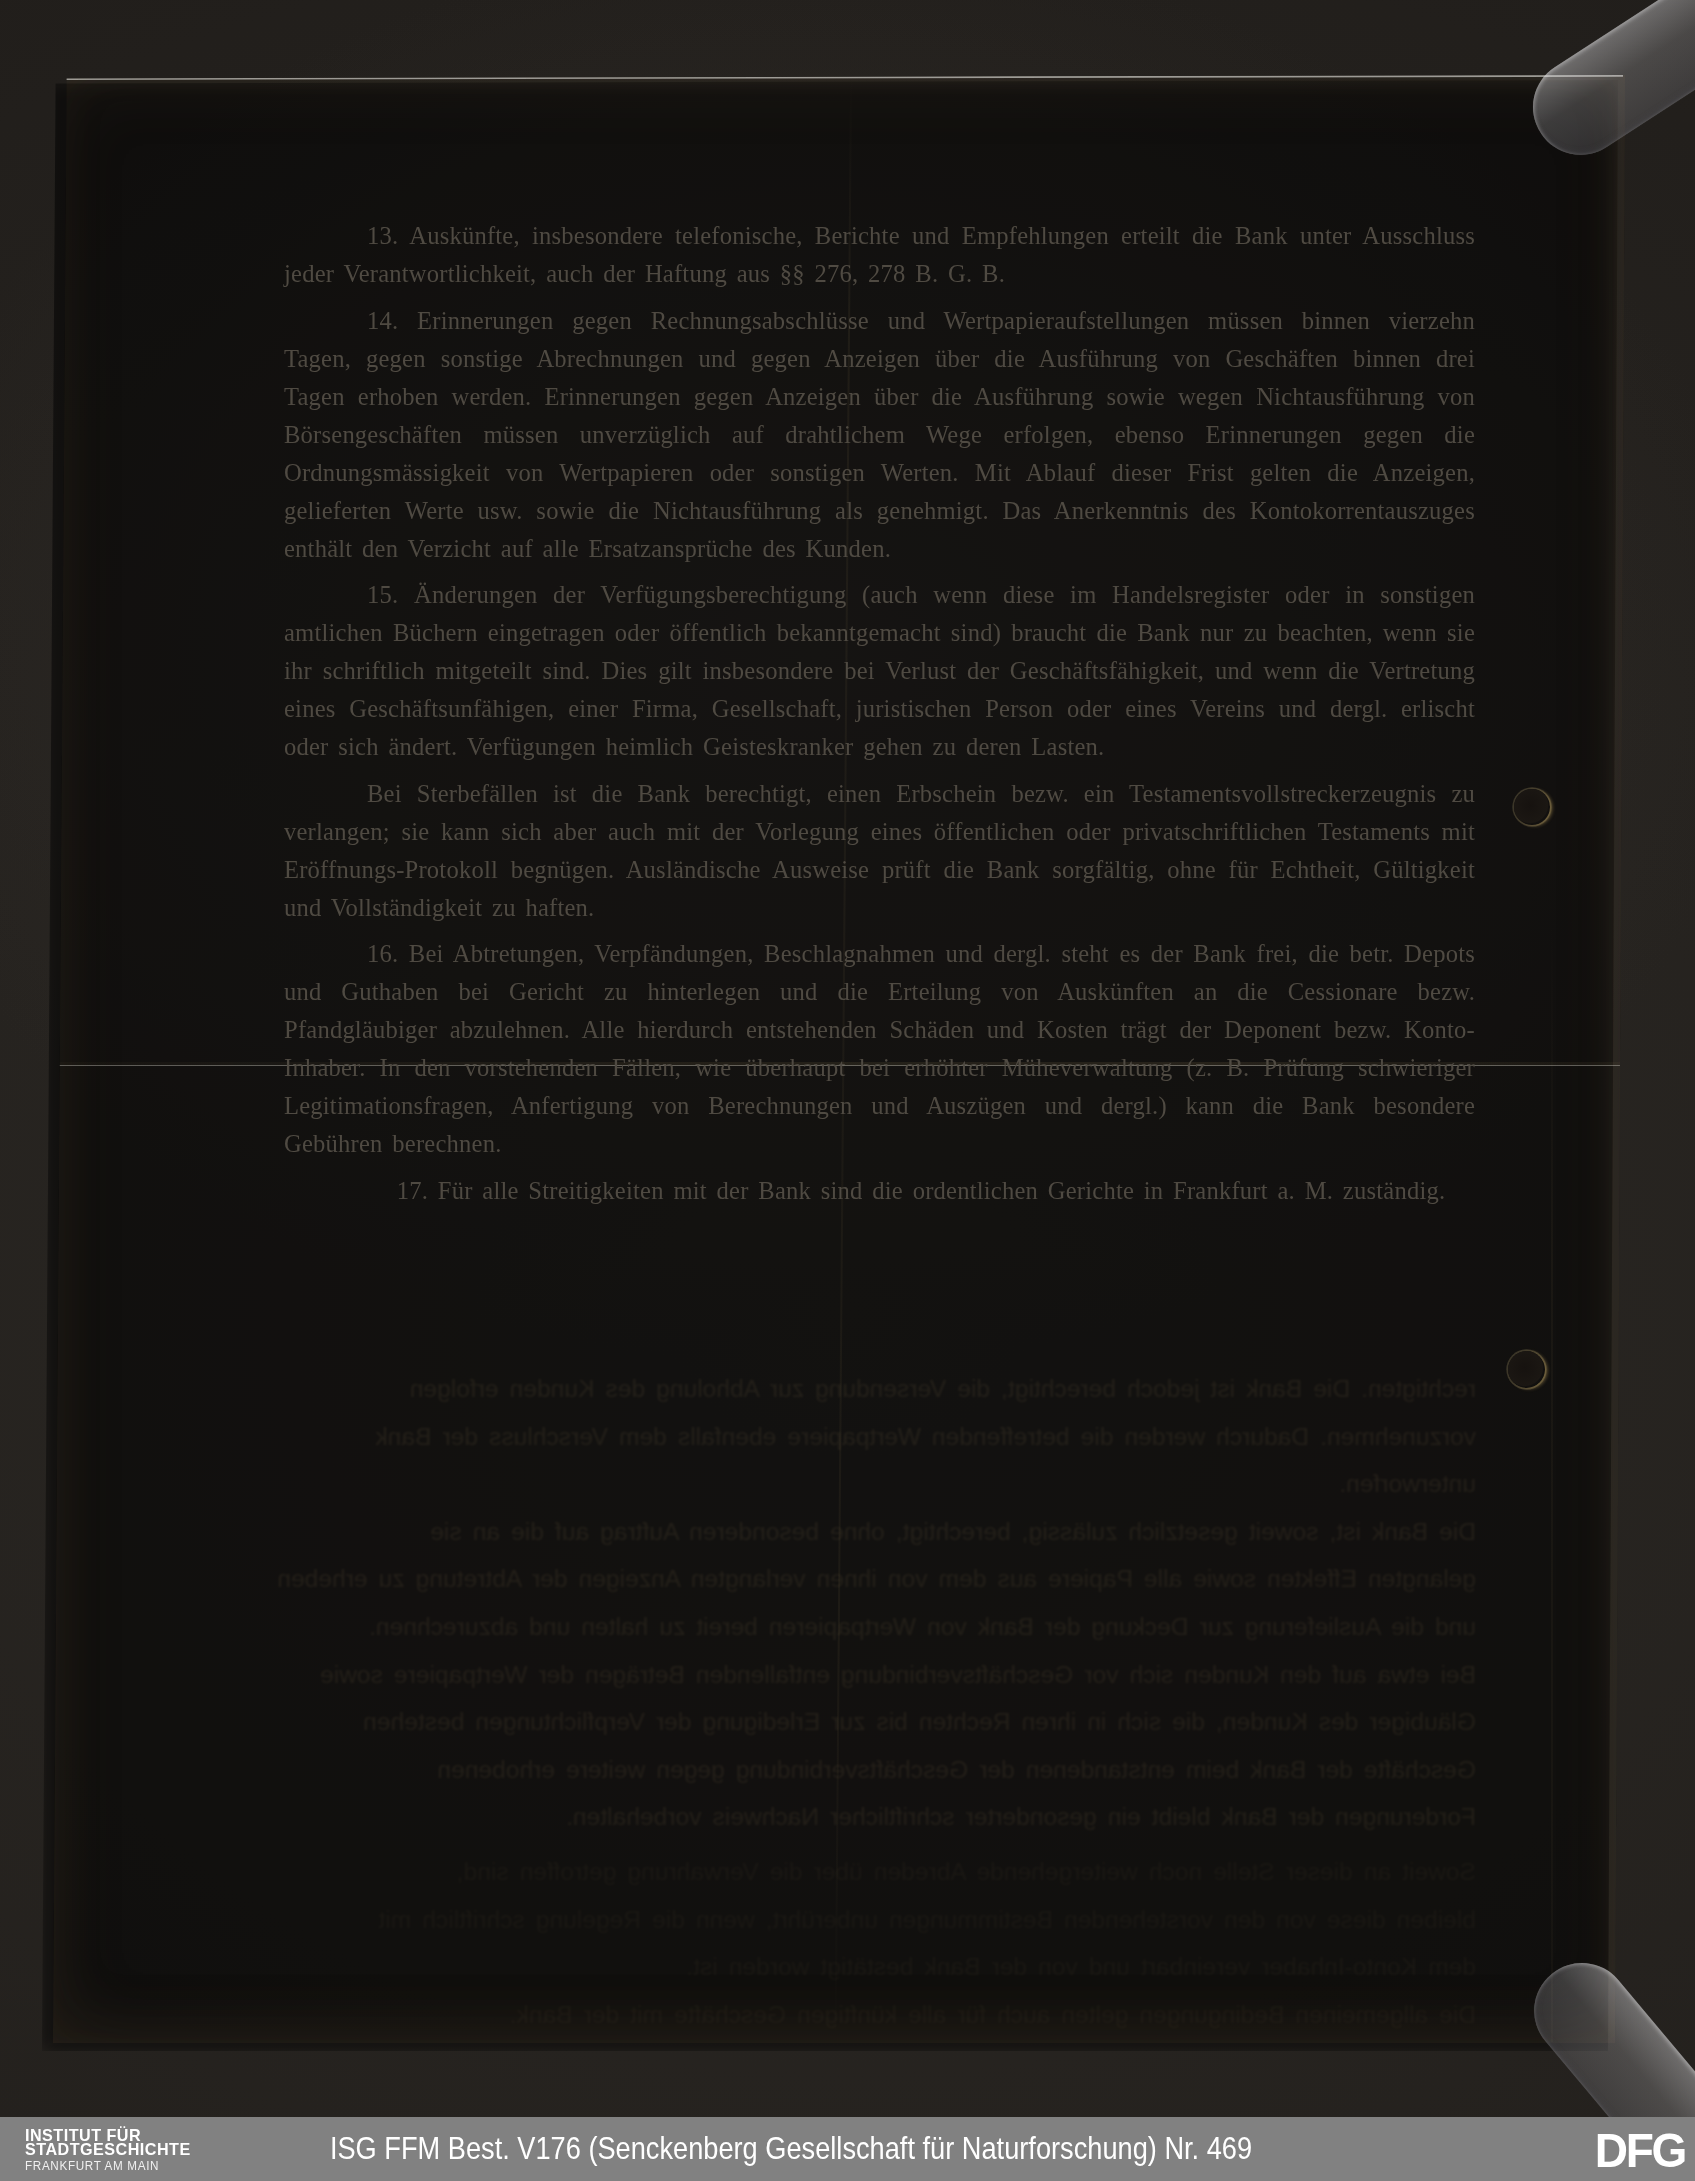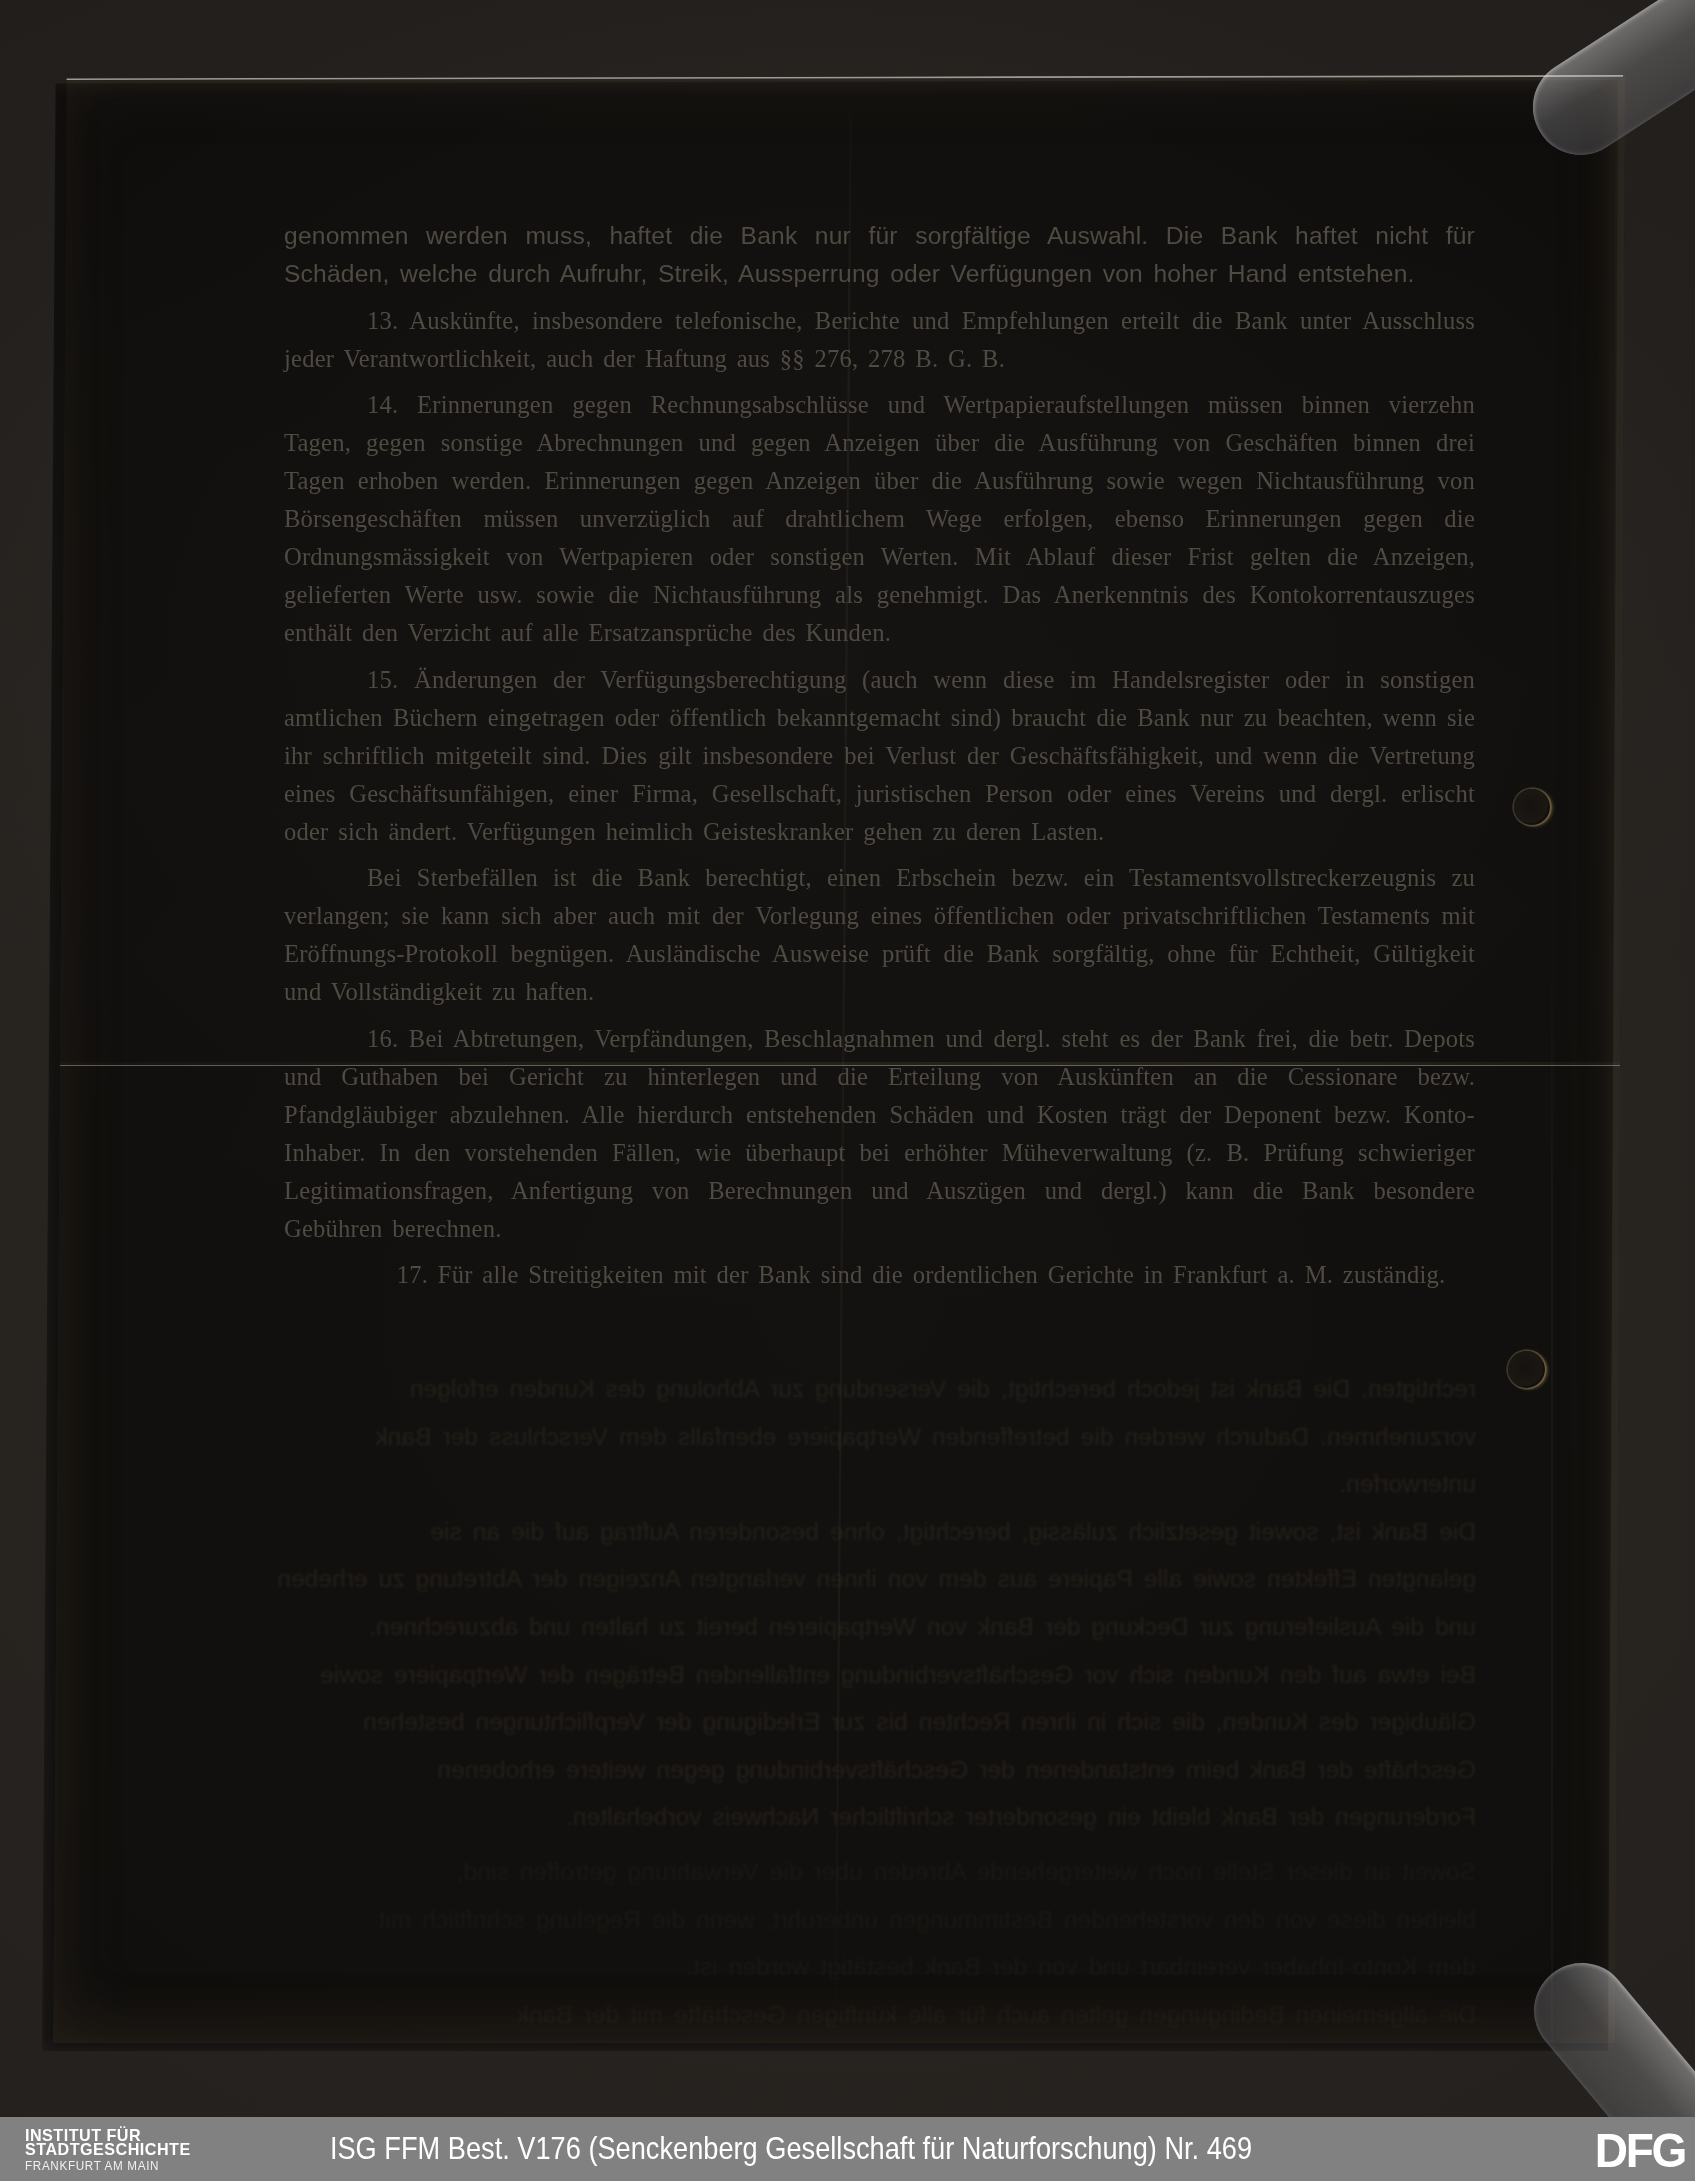--- a/index.html
+++ b/index.html
@@ -95,21 +95,20 @@
 
   <div class="paper-shadow"></div>
 
   <div class="paper">
     <div class="edge-highlight"></div>
     <div class="crease-v"></div>
     <div class="crease-v2"></div>
     <div class="crease-h"></div>
 
     <div class="text-block" id="doc-paragraphs">
-        <p>genommen werden muss, haftet die Bank nur für sorgfältige Auswahl. Die Bank haftet nicht für Schäden, welche durch Aufruhr, Streik, Aussperrung oder Verfügungen von hoher Hand entstehen.</p>
         <p class="indent">13. Auskünfte, insbesondere telefonische, Berichte und Empfehlungen erteilt die Bank unter Ausschluss jeder Verantwortlichkeit, auch der Haftung aus §§ 276, 278 B. G. B.</p>
         <p class="indent">14. Erinnerungen gegen Rechnungsabschlüsse und Wertpapieraufstellungen müssen binnen vierzehn Tagen, gegen sonstige Abrechnungen und gegen Anzeigen über die Ausführung von Geschäften binnen drei Tagen erhoben werden. Erinnerungen gegen Anzeigen über die Ausführung sowie wegen Nichtausführung von Börsengeschäften müssen unverzüglich auf drahtlichem Wege erfolgen, ebenso Erinnerungen gegen die Ordnungsmässigkeit von Wertpapieren oder sonstigen Werten. Mit Ablauf dieser Frist gelten die Anzeigen, gelieferten Werte usw. sowie die Nichtausführung als genehmigt. Das Anerkenntnis des Kontokorrentauszuges enthält den Verzicht auf alle Ersatzansprüche des Kunden.</p>
         <p class="indent">15. Änderungen der Verfügungsberechtigung (auch wenn diese im Handelsregister oder in sonstigen amtlichen Büchern eingetragen oder öffentlich bekanntgemacht sind) braucht die Bank nur zu beachten, wenn sie ihr schriftlich mitgeteilt sind. Dies gilt insbesondere bei Verlust der Geschäftsfähigkeit, und wenn die Vertretung eines Geschäftsunfähigen, einer Firma, Gesellschaft, juristischen Person oder eines Vereins und dergl. erlischt oder sich ändert. Verfügungen heimlich Geisteskranker gehen zu deren Lasten.</p>
         <p class="indent">Bei Sterbefällen ist die Bank berechtigt, einen Erbschein bezw. ein Testamentsvollstreckerzeugnis zu verlangen; sie kann sich aber auch mit der Vorlegung eines öffentlichen oder privatschriftlichen Testaments mit Eröffnungs-Protokoll begnügen. Ausländische Ausweise prüft die Bank sorgfältig, ohne für Echtheit, Gültigkeit und Vollständigkeit zu haften.</p>
         <p class="indent">16. Bei Abtretungen, Verpfändungen, Beschlagnahmen und dergl. steht es der Bank frei, die betr. Depots und Guthaben bei Gericht zu hinterlegen und die Erteilung von Auskünften an die Cessionare bezw. Pfandgläubiger abzulehnen. Alle hierdurch entstehenden Schäden und Kosten trägt der Deponent bezw. Konto-Inhaber. In den vorstehenden Fällen, wie überhaupt bei erhöhter Müheverwaltung (z. B. Prüfung schwieriger Legitimationsfragen, Anfertigung von Berechnungen und Auszügen und dergl.) kann die Bank besondere Gebühren berechnen.</p>
         <p class="indent">17. Für alle Streitigkeiten mit der Bank sind die ordentlichen Gerichte in Frankfurt a. M. zuständig.</p>
       </div>
 
     <div class="bleed" id="bleed-main">
         <p>rechtigten. Die Bank ist jedoch berechtigt, die Versendung zur Abholung des Kunden erfolgen</p>

